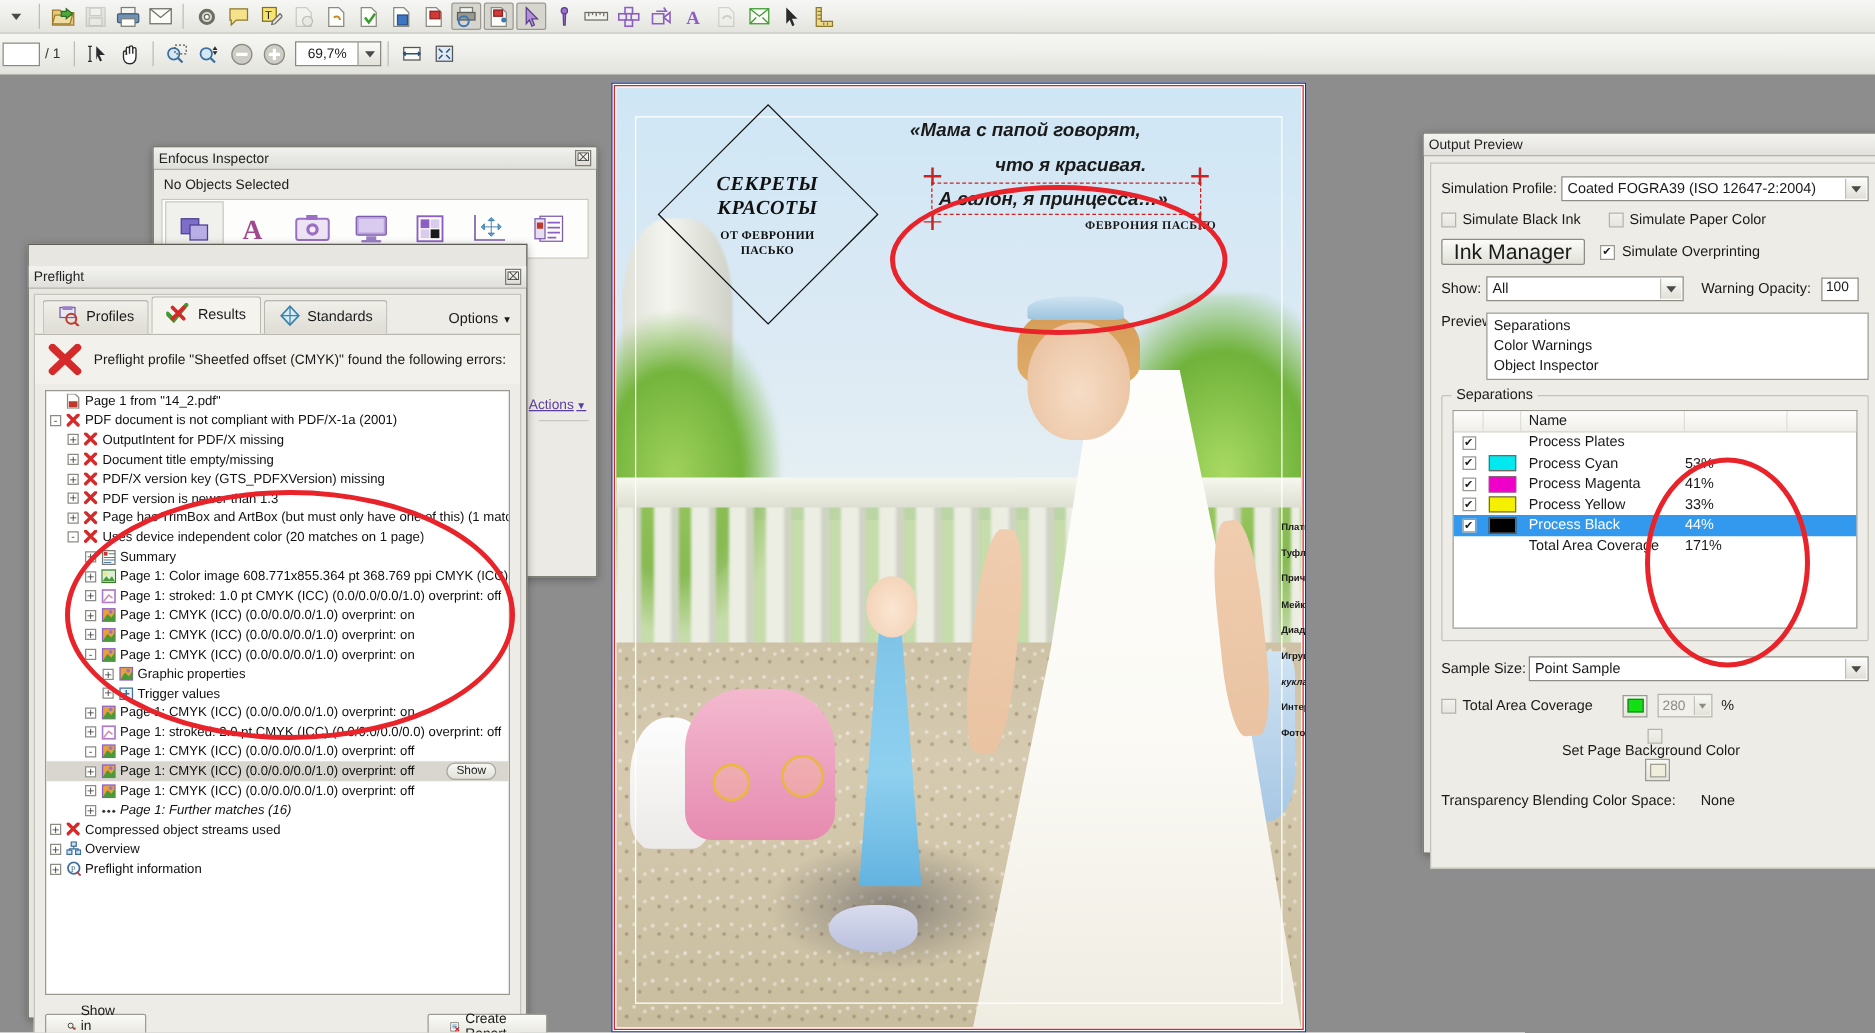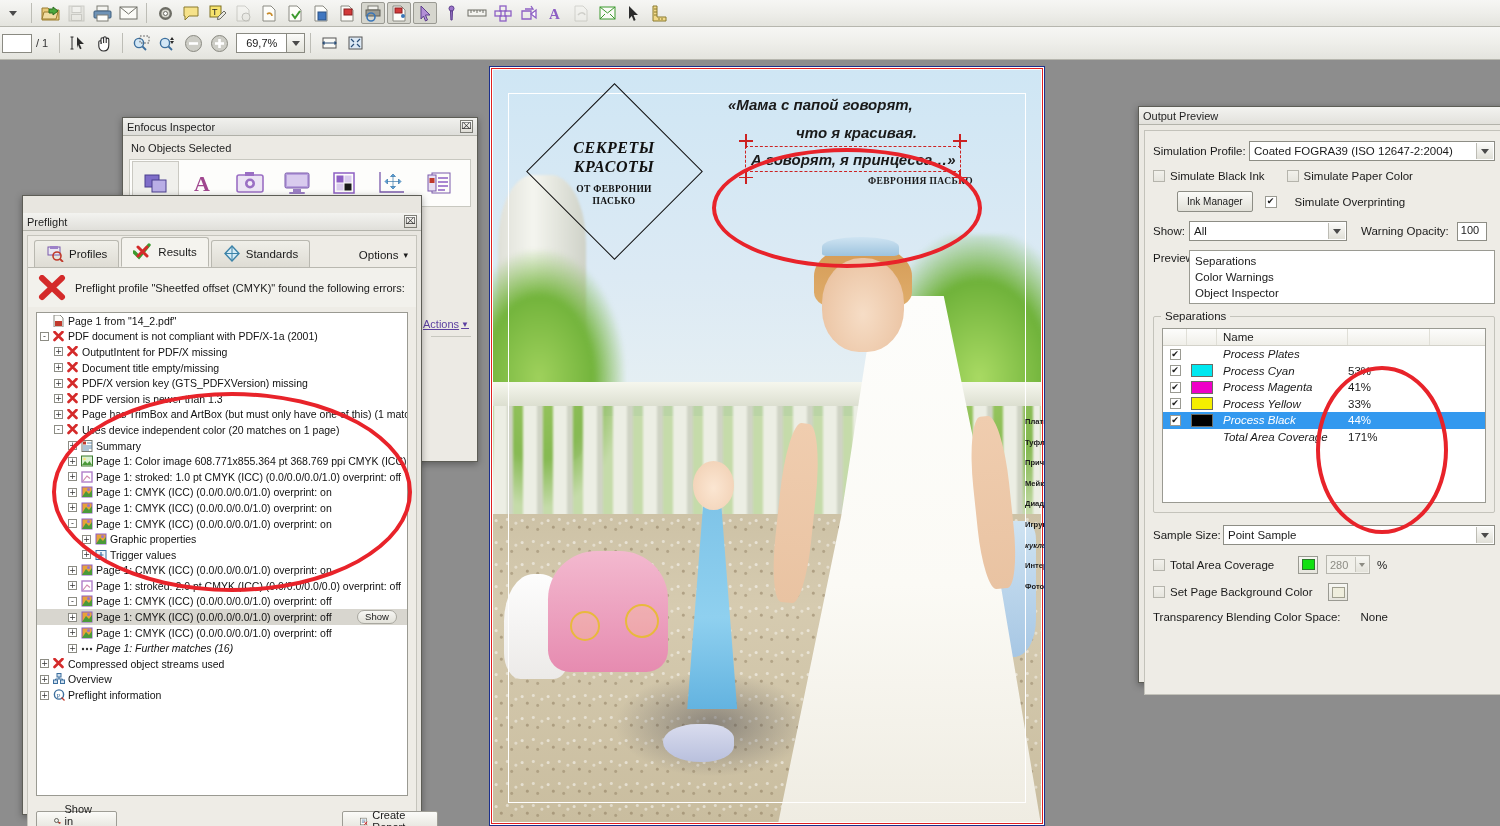--- a/index.html
+++ b/index.html
@@ -367,24 +367,24 @@
     background: linear-gradient(to bottom,#fbfbf9,#e0dfd7); border-left: 1px solid #bdbcb4;
     display: flex; align-items: center; justify-content: center;
   }
   .cb {
     width: 12px; height: 12px; border: 1px solid #9a9a92; background: #fff;
     display: inline-flex; align-items: center; justify-content: center;
     font-size: 9px; color: #1a1a1a; flex: 0 0 auto; line-height: 1;
   }
   .cb.off { background: linear-gradient(to bottom,#f2f1ec,#e6e5de); border-color:#b5b4ac; }
   .op-btn {
-    height: 21px; padding: 0 9px; font-size: 10px;
+    height: 21px; padding: 0 9px; font-size: 17px;
     background: linear-gradient(to bottom,#fbfbf8,#e1e0d8);
     border: 1px solid #8d8d85; border-radius: 2px;
-    display: flex; align-items: center; margin-left: 24px;
+    display: flex; align-items: center;
   }
   .op-listbox {
     background: #fff; border: 1px solid #9a9a92; padding: 2px 0;
   }
   .op-listbox div { font-size: 11.5px; padding: 0 5px; line-height: 16px; }
   .op-group {
     border: 1px solid #c4c3bb; border-radius: 2px; position: relative;
     padding: 11px 8px 9px 8px;
   }
   .op-group > .legend {
@@ -397,21 +397,21 @@
   .sep-head .c1 { width: 24px; border-right: 1px solid #e0dfd7; }
   .sep-head .c2 { width: 30px; border-right: 1px solid #e0dfd7; }
   .sep-head .c3 { flex: 1; border-right: 1px solid #e0dfd7; font-size: 11.5px; padding-left: 6px; display:flex; align-items:center;}
   .sep-head .c4 { width: 82px; border-right: 1px solid #e0dfd7;}
   .sep-head .c5 { width: 55px; }
   .sep-row { display: flex; align-items: center; height: 16.5px; font-size: 11.5px; }
   .sep-row.sel { background: #3399ef; color: #fff; }
   .sep-row .s1 { width: 24px; display: flex; align-items: center; justify-content: center; }
   .sep-row .s2 { width: 30px; display: flex; align-items: center; justify-content: center; }
   .sep-row .swatch { width: 22px; height: 13px; border: 1px solid #6b6b63; }
-  .sep-row .s3 { flex: 1; padding-left: 6px; font-style: italic; }
+  .sep-row .s3 { flex: 1; padding-left: 6px; }
   .sep-row .s4 { width: 82px; }
   .sep-row .s5 { width: 55px; }
 
   .op-stepper {
     width: 44px; height: 19px; background: #f1f0ea; border: 1px solid #b6b5ad;
     font-size: 11px; color: #8d8c84; display:flex; align-items:center; padding: 0 3px; position: relative;
   }
   .op-stepper .sp {
     position:absolute; right:1px; top:1px; bottom:1px; width:13px;
     background: linear-gradient(to bottom,#f7f7f3,#e3e2da); border-left:1px solid #c6c5bd;
@@ -700,21 +700,21 @@
       <div class="diamond"></div>
       <div class="dia-text">
         <div class="dia-t1">СЕКРЕТЫ</div>
         <div class="dia-t2">КРАСОТЫ</div>
         <div class="dia-t3" style="white-space: pre-line; text-align: center;">ОТ ФЕВРОНИИ
 ПАСЬКО</div>
       </div>
 
       <div class="quote" id="q1" style="left:238px; top:29px;">«Мама с папой говорят,</div>
       <div class="quote" id="q2" style="left:306px; top:57px;">что я красивая.</div>
-      <div class="quote" id="q3" style="left:261px; top:84px;">А говорят, я принцесса…»</div>
+      <div class="quote" id="q3" style="left:261px; top:84px;">А салон, я принцесса…»</div>
       <div class="quote" id="q4" style="left:378px; top:109px;">ФЕВРОНИЯ ПАСЬКО</div>
 
       <div class="sel-box" style="left:255px; top:79px; width:216px; height:26px;">
         <div class="sel-h" style="left: -7px; top: -7px; width: 14px; height: 1.5px; background: rgb(204, 34, 34);"></div>
         <div class="sel-h" style="left: -0.7px; top: -13px; width: 1.5px; height: 14px; background: rgb(204, 34, 34);"></div>
         <div class="sel-h" style="right: -7px; top: -7px; width: 14px; height: 1.5px; background: rgb(204, 34, 34);"></div>
         <div class="sel-h" style="right: -0.7px; top: -13px; width: 1.5px; height: 14px; background: rgb(204, 34, 34);"></div>
         <div class="sel-h" style="left: -7px; bottom: -7px; width: 14px; height: 1.5px; background: rgb(204, 34, 34);"></div>
         <div class="sel-h" style="left: -0.7px; bottom: -13px; width: 1.5px; height: 14px; background: rgb(204, 34, 34);"></div>
         <div class="sel-h" style="right: -7px; bottom: -7px; width: 14px; height: 1.5px; background: rgb(204, 34, 34);"></div>
@@ -1159,21 +1159,21 @@
         <span class="op-lbl" style="margin-left:5px;">Simulate Black Ink</span>
         <span class="cb off" style="margin-left:22px;"></span>
         <span class="op-lbl" style="margin-left:5px;">Simulate Paper Color</span>
       </div>
 
       <div class="op-row">
         <div class="op-btn">
           <span>Ink Manager</span>
         </div>
         <span class="cb" style="margin-left:12px;">✔</span>
-        <span class="op-lbl" style="margin-left:18px;">Simulate Overprinting</span>
+        <span class="op-lbl" style="margin-left:6px;">Simulate Overprinting</span>
       </div>
 
       <div class="op-row">
         <span class="op-lbl" style="width:36px;">Show:</span>
         <div class="op-select" style="width:158px;">
           <span>All</span>
           <span class="arrow">
               <span class="caret-small"></span>
             </span>
         </div>
@@ -1283,21 +1283,21 @@
         </span>
         <div class="op-stepper" style="margin-left:8px;">
           <span>280</span>
           <span class="sp">
               <span style="width:0;height:0;border-left:3px solid transparent;border-right:3px solid transparent;border-top:4px solid #8d8c84;"></span>
             </span>
         </div>
         <span class="op-lbl" style="margin-left:7px;">%</span>
       </div>
 
-      <div class="op-row" style="margin-top:1px;">
+      <div class="op-row" style="margin-top:1px;flex-direction:column;">
         <span class="cb off"></span>
         <span class="op-lbl" style="margin-left:5px; width:154px;">Set Page Background Color</span>
         <span class="color-chip outer" style="margin-left:4px;">
           <span id="bg-chip" class="color-chip" style="width: 13px; height: 11px; border: 1px solid rgb(160, 159, 143); background: rgb(239, 238, 221);"></span>
         </span>
       </div>
 
       <div class="op-row" style="margin-top:10px;">
         <span class="op-lbl">Transparency Blending Color Space:</span>
         <span class="op-lbl" style="margin-left:20px;">None</span>

